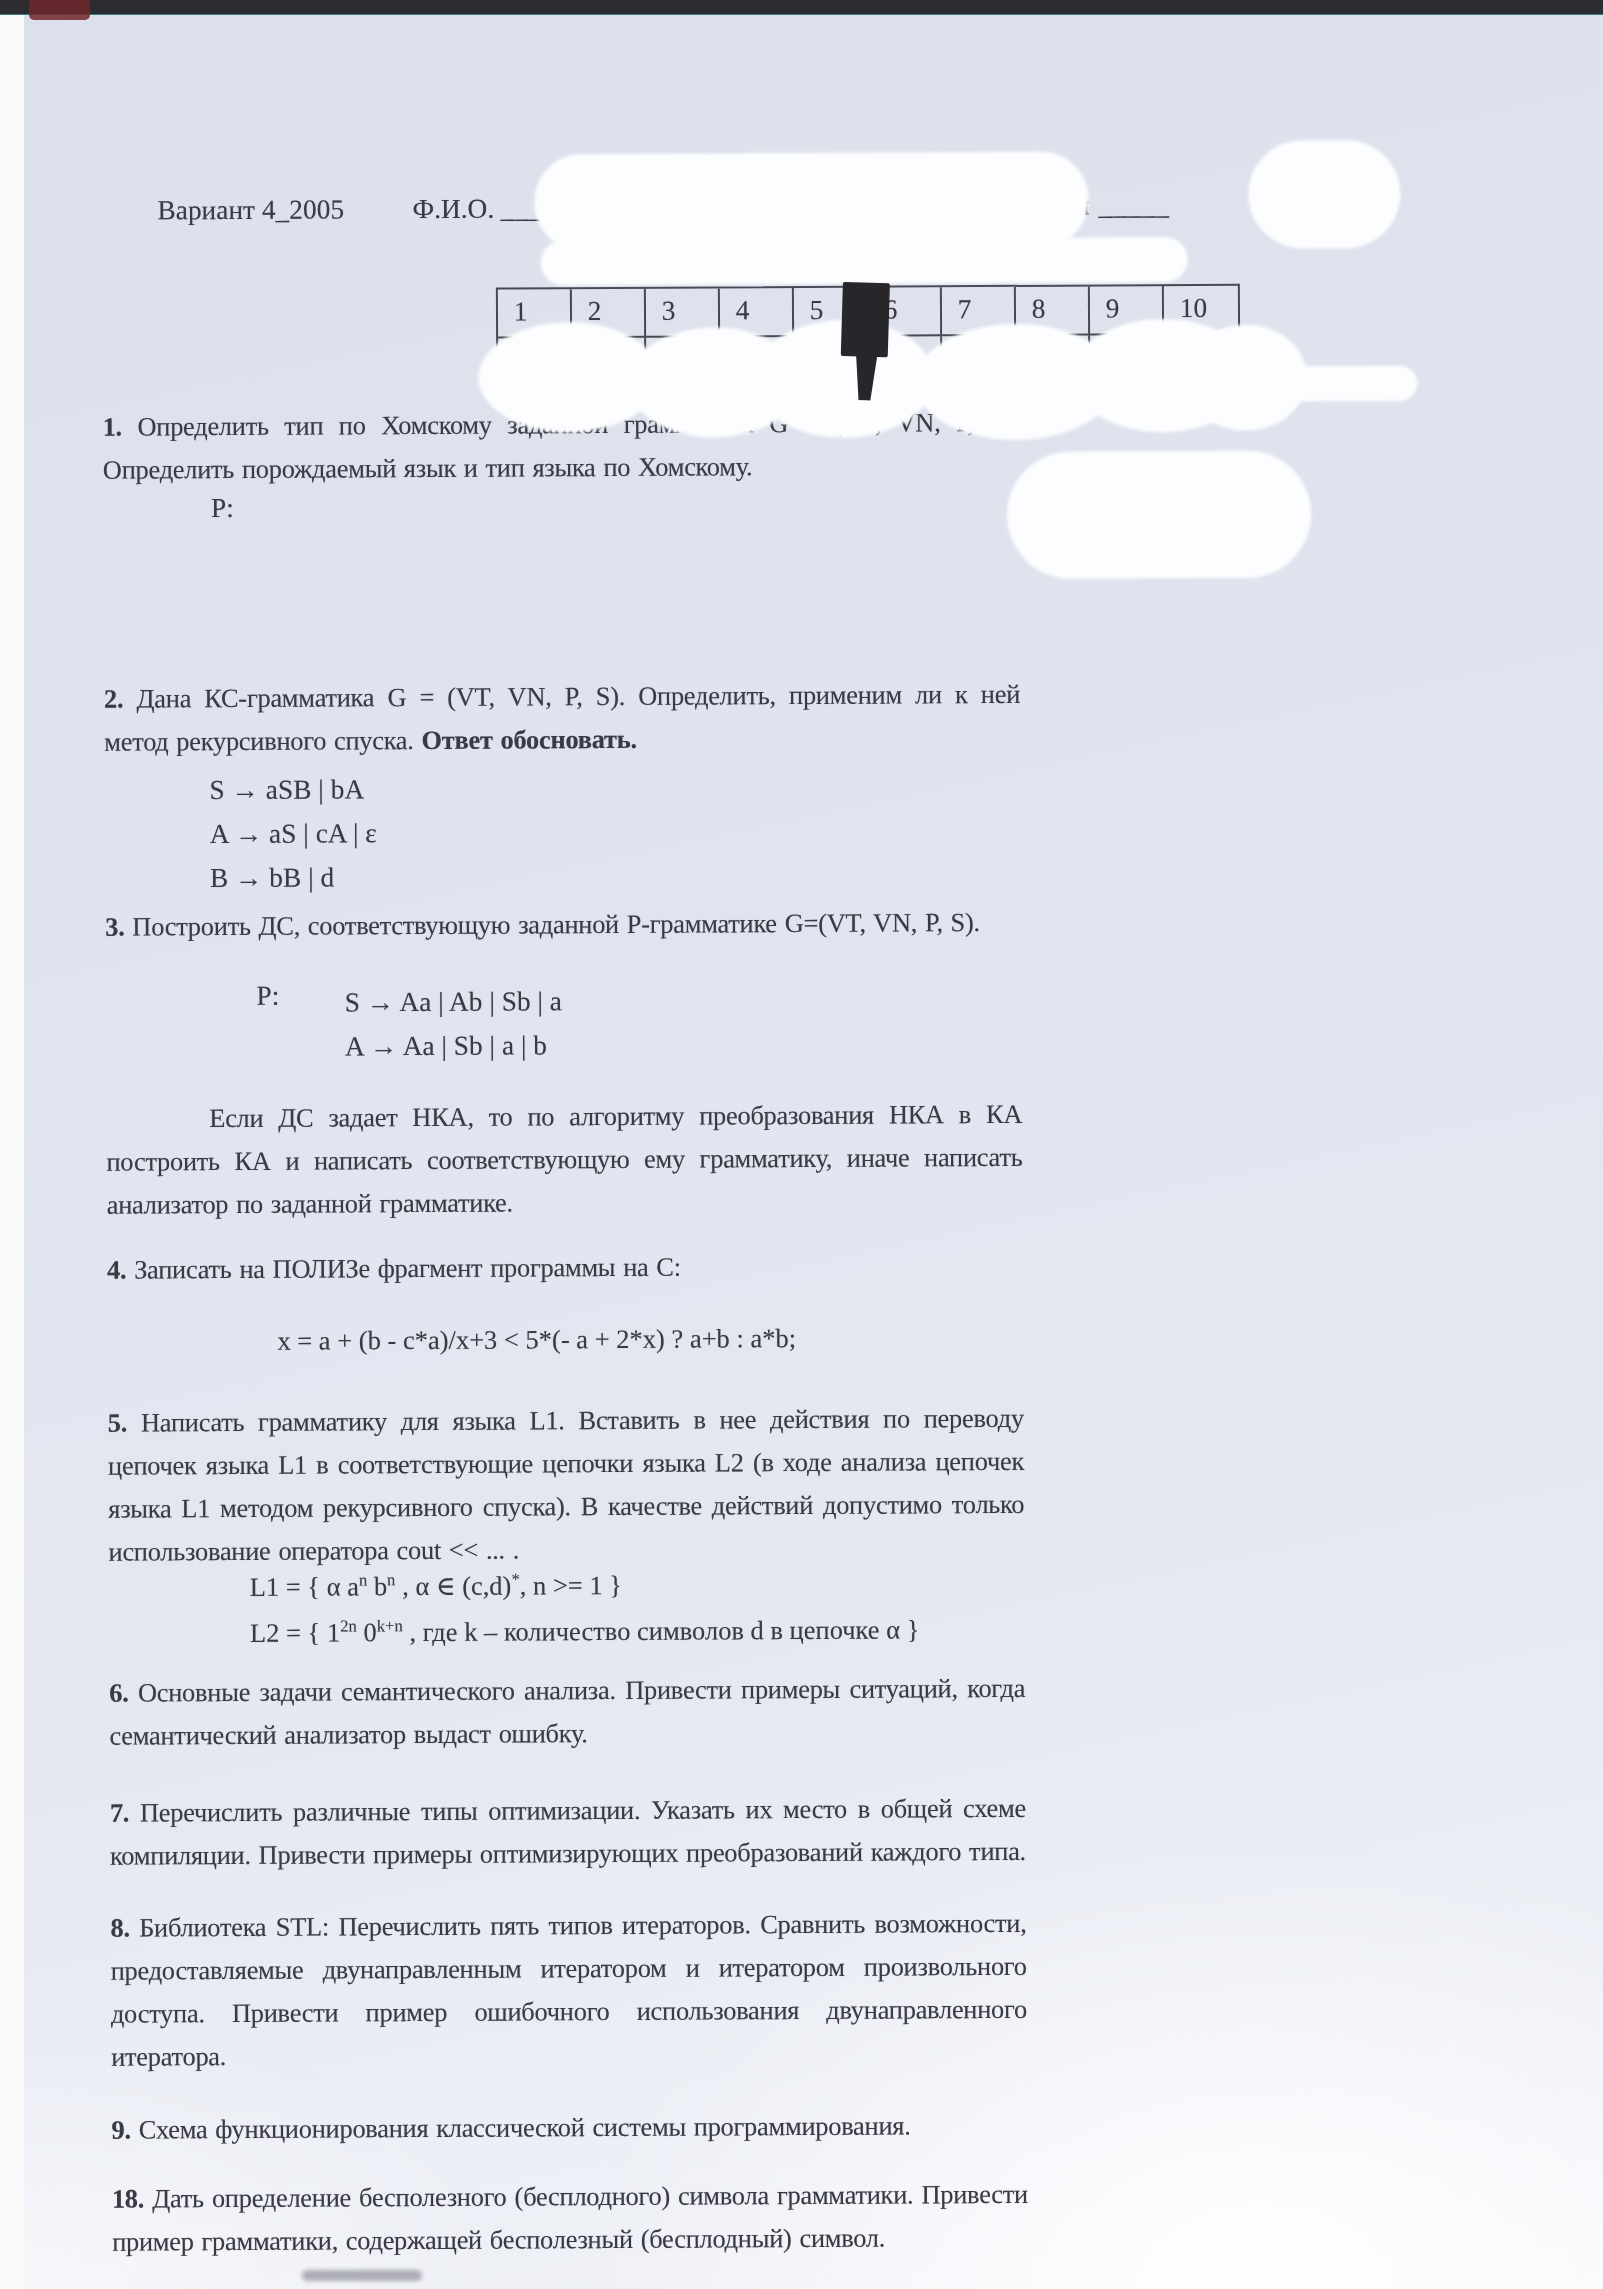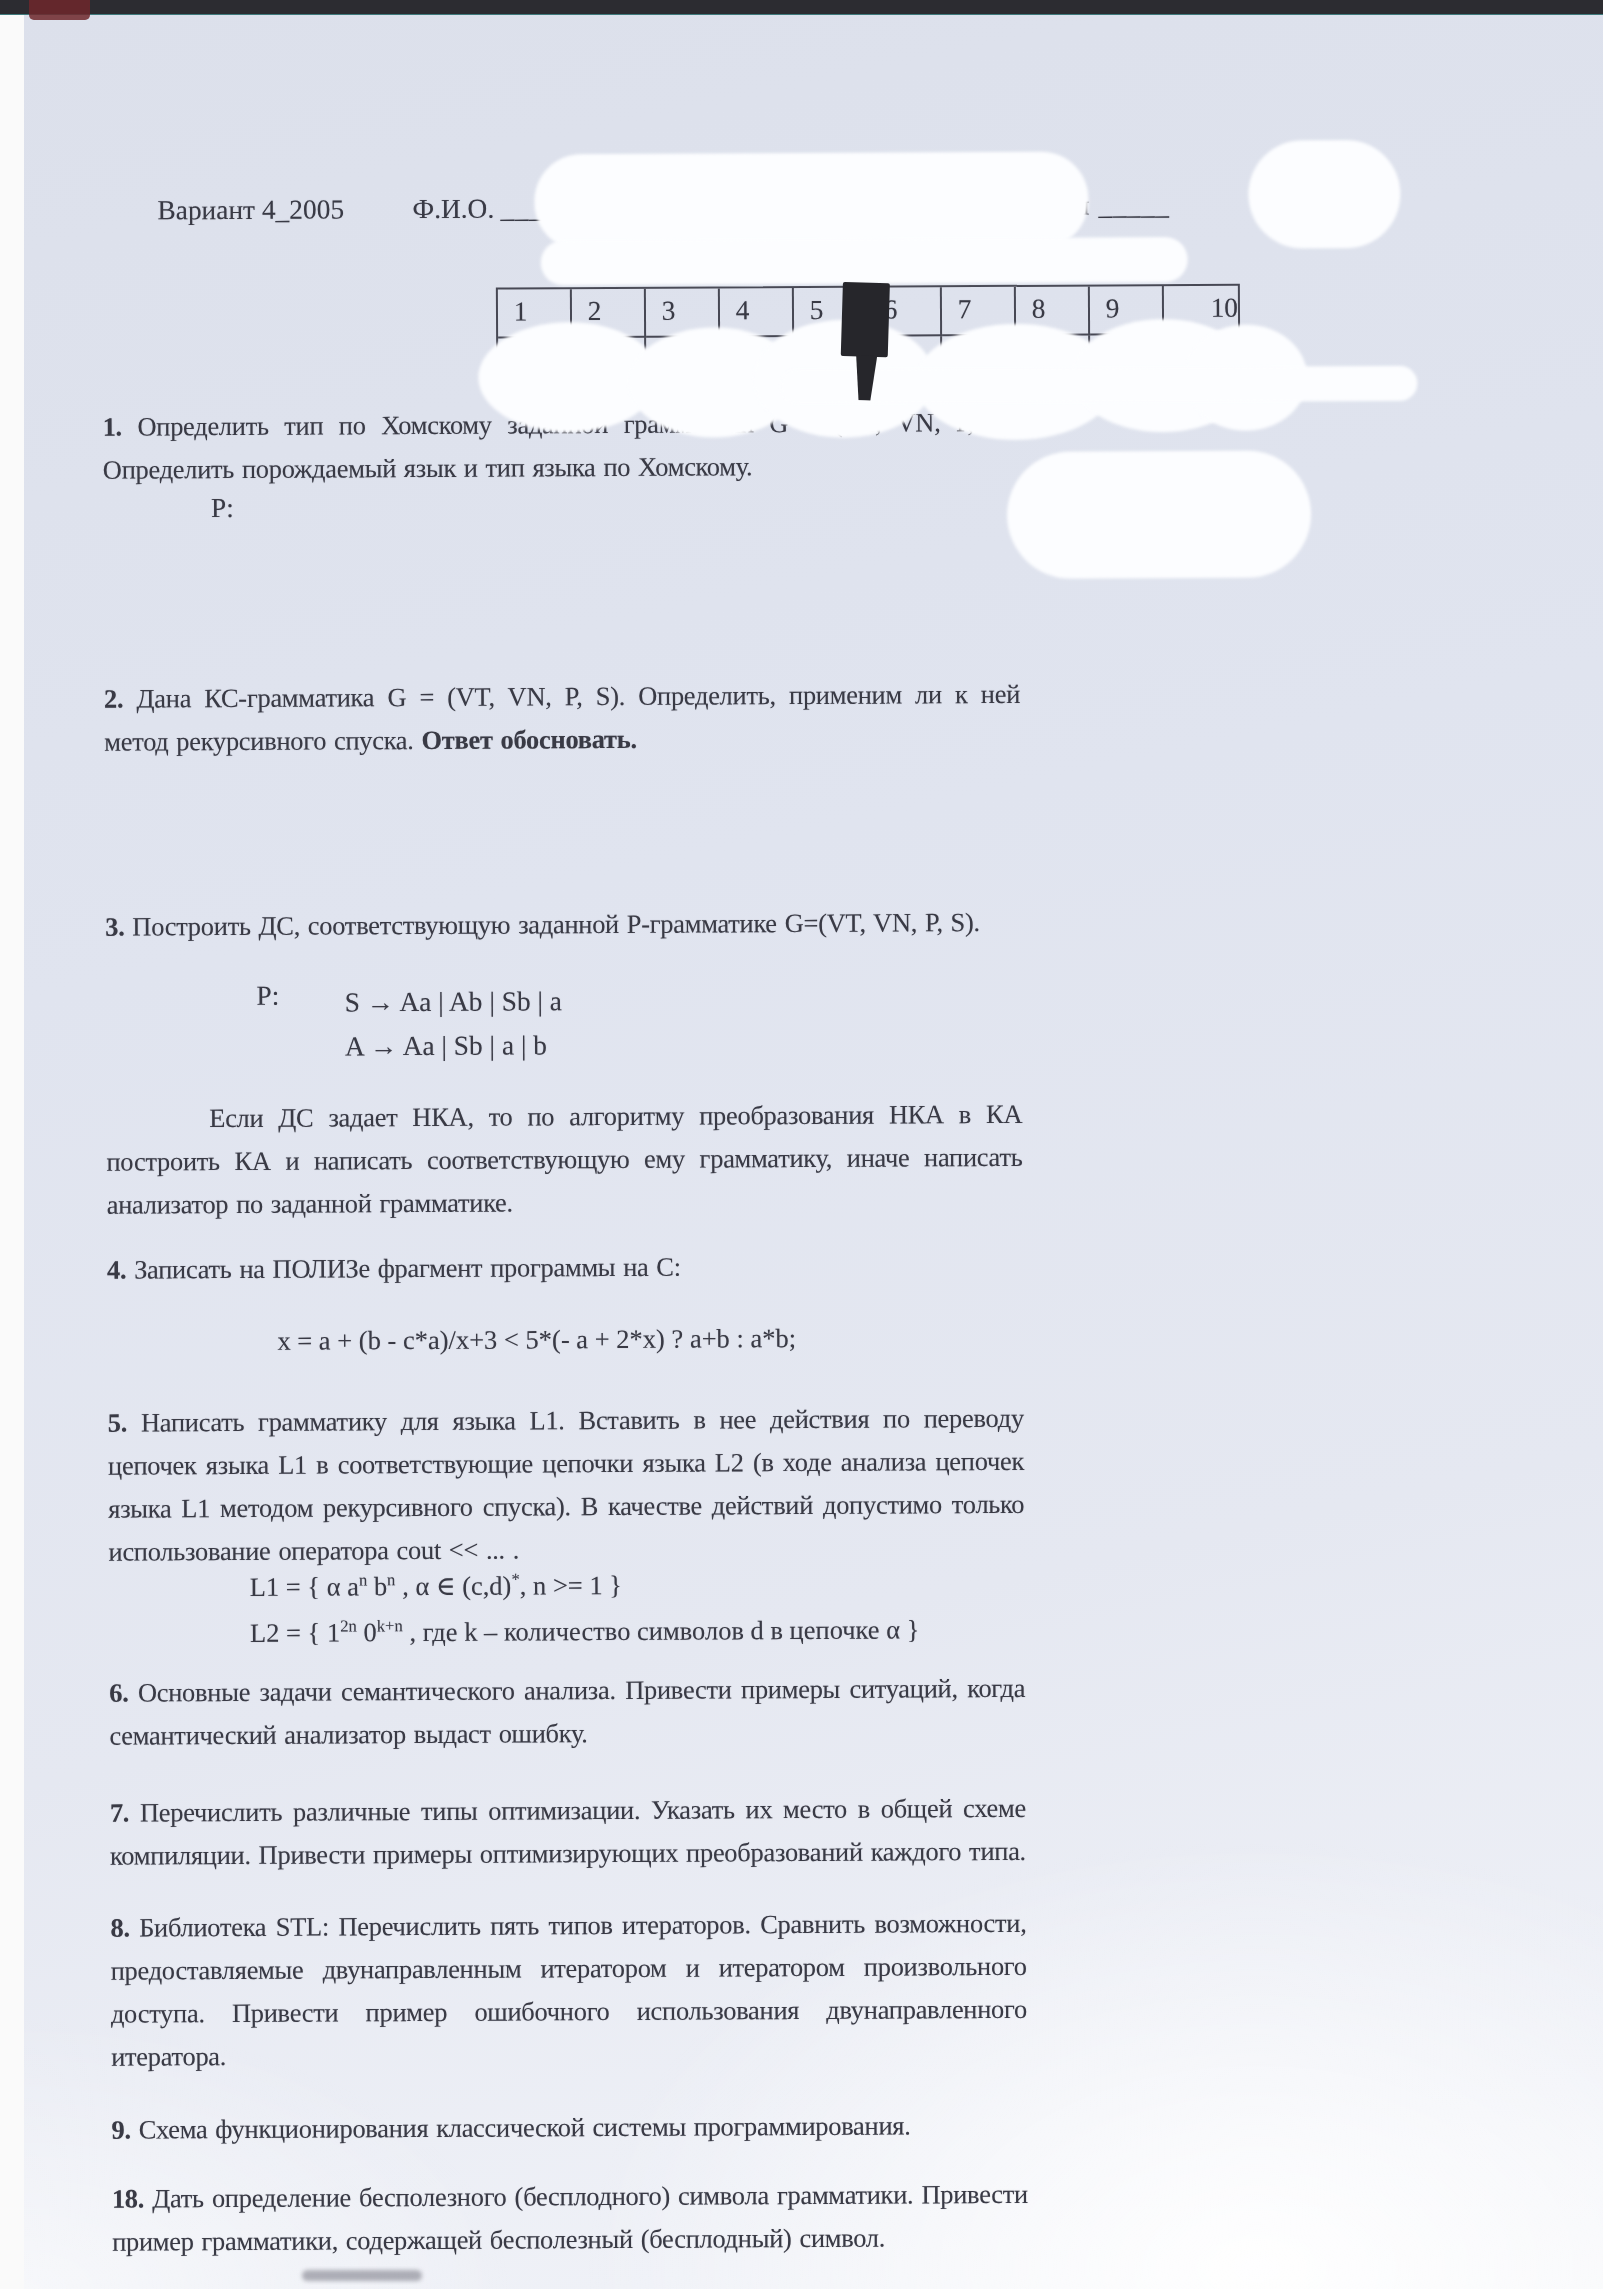--- a/index.html
+++ b/index.html
@@ -24,21 +24,21 @@
   .h-fio{left:257px;top:0;}
   .h-fio-line{left:345px;top:0;letter-spacing:0.5px;}
   .h-group{left:815px;top:0;}
   .h-group-line{left:943px;top:0;letter-spacing:0.5px;font-style:italic;}
   
   .score-table{position:absolute;left:500px;top:286px;border:2px solid #474854;}
   .srow{display:grid;grid-template-columns:repeat(10,74px);}
   .srow.r1 .scell{height:47px;border-bottom:2px solid #474854;}
   .srow.r2 .scell{height:45px;}
   .scell{border-right:2px solid #474854;font-size:27.4px;padding-left:15.7px;line-height:45px;}
-  .scell:nth-child(10){border-right:none;text-align:right;}
+  .scell:nth-child(10){border-right:none;}
   
   .para{position:absolute;left:106px;width:916px;font-size:26.5px;line-height:43px;
     text-align:justify;letter-spacing:-0.3px;word-spacing:1.5px;}
   .para b{font-weight:700;}
   .note{text-indent:103px;}
   
   .plabel{position:absolute;font-size:27.4px;}
   .prods{position:absolute;font-size:27.4px;}
   .prods div{height:44px;line-height:44px;white-space:nowrap;}
   .expr{position:absolute;font-size:26.5px;white-space:nowrap;}
@@ -100,20 +100,25 @@
     </div>
 
     <div class="para" style="top:402px">
       <b>1.</b><span> Определить тип по Хомскому заданной грамматики G = (VT, VN, P, S). Определить порождаемый язык и тип языка по Хомскому.</span>
     </div>
     <div class="plabel" style="left:214px;top:490px">P:</div>
 
     <div class="para" style="top:674px">
       <b>2.</b><span> Дана КС-грамматика G = (VT, VN, P, S). Определить, применим ли к ней метод рекурсивного спуска. </span><b>Ответ обосновать.</b>
     </div>
+    <div class="prods" style="left:211px;top:765px">
+      <div>S → aSB | bA</div>
+      <div>A → aS | cA | ε</div>
+      <div>B → bB | d</div>
+    </div>
 
     <div class="para" style="top:902px">
       <b>3.</b><span> Построить ДС, соответствующую заданной Р-грамматике G=(VT, VN, P, S).</span>
     </div>
     <div class="plabel" style="left:257px;top:978px">P:</div>
     <div class="prods" style="left:345px;top:978px">
       <div>S → Aa | Ab | Sb | a</div>
       <div>A → Aa | Sb | a | b</div>
     </div>
     <div class="para note" style="top:1094px">

